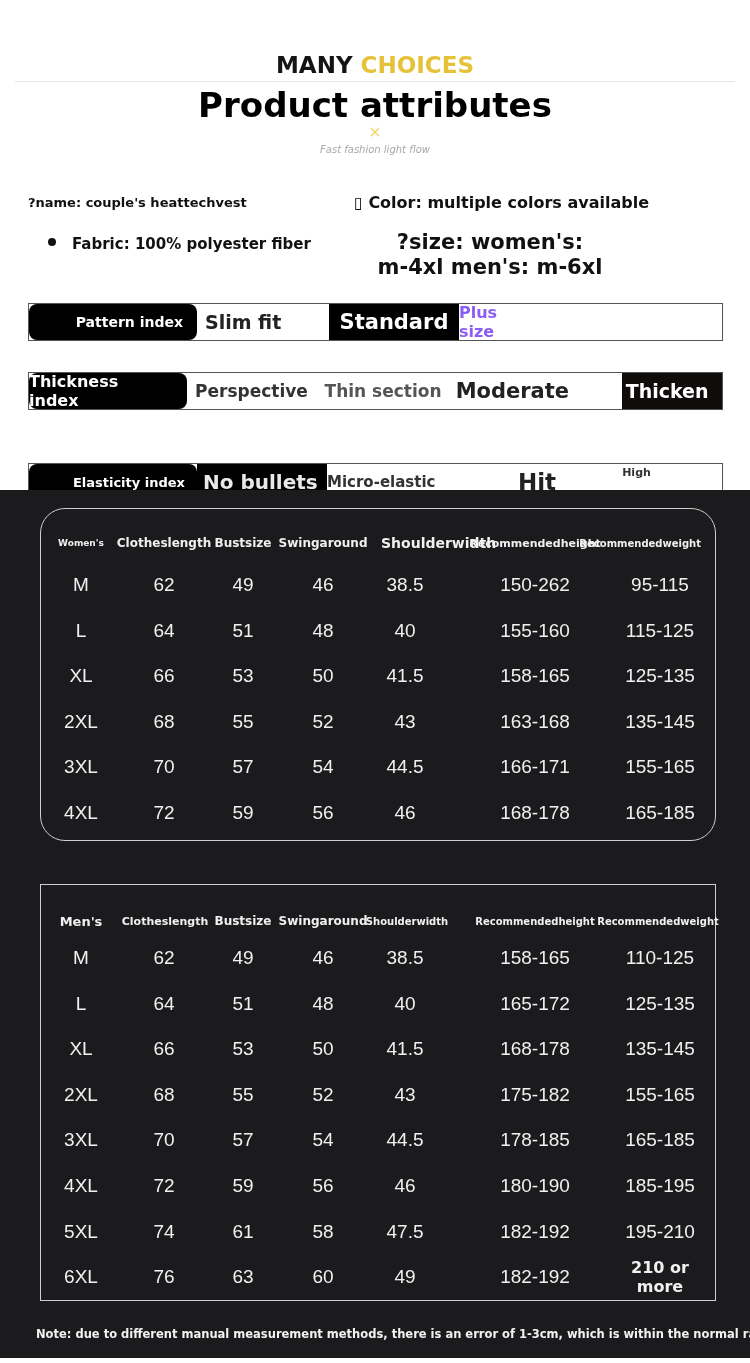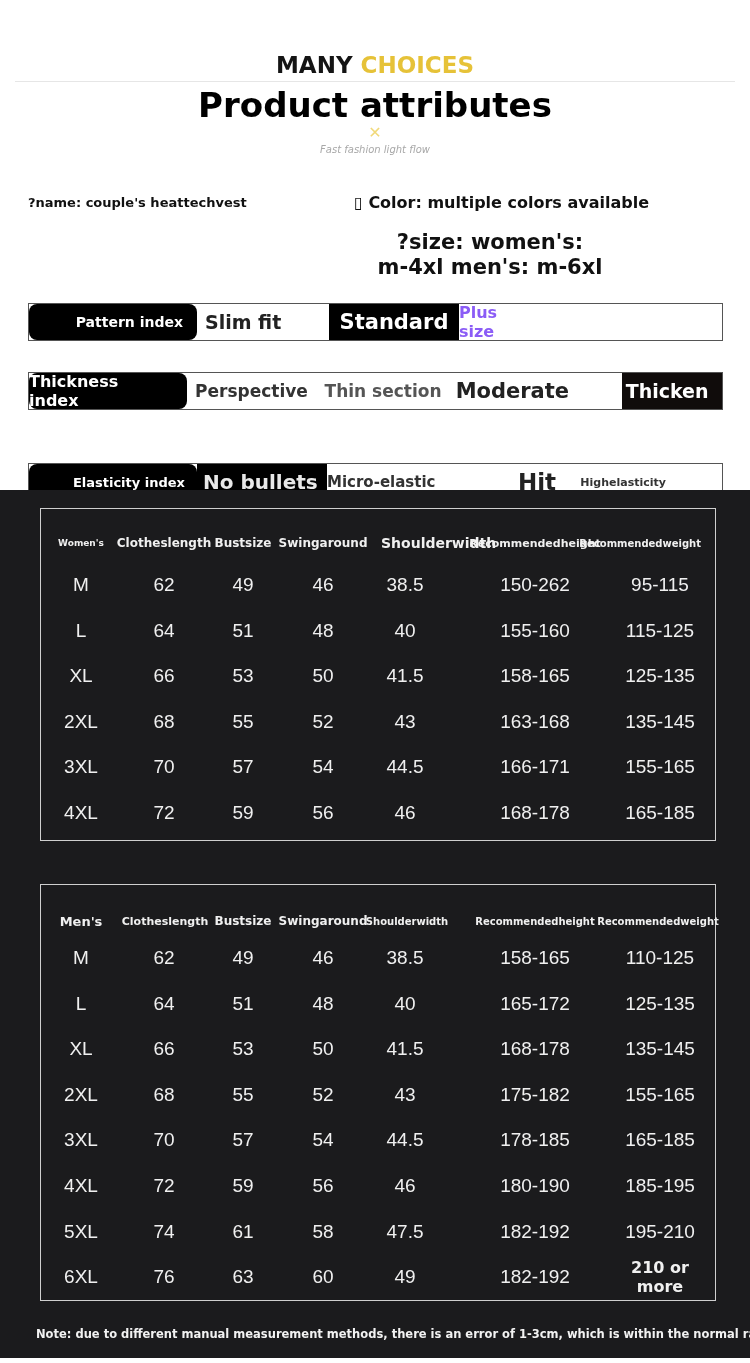--- a/index.html
+++ b/index.html
@@ -30,21 +30,21 @@
   .idx .dark2 { background: #100c0b; color: #fff; }
   .row1 { top: 303px; }
   .row2 { top: 372px; }
   .row3 { top: 440px; margin-top: 23px; }
 
   .dark-sec { position: absolute; left: 0; top: 490px; width: 750px; height: 873px; background: #1b1b1d; }
   .note { position: absolute; left: 36px; top: 1327px; font-size: 11.5px; font-weight: bold; color: #f2f2f2; white-space: nowrap; }
   .white-strip { position: absolute; left: 0; top: 1358px; width: 750px; height: 5px; background: #fff; }
 
   .size-table { position: absolute; left: 40px; width: 676px; border: 1px solid #cfcfcf; background: #1b1b1d; }
-  .t-women { top: 508px; height: 333px; }
+  .t-women { top: 508px; height: 333px; border-radius: 25px; }
   .t-men { top: 884px; height: 417px; }
   .size-table .hdr, .size-table .tr { position: absolute; left: 0; width: 100%; height: 40px; }
   .size-table .c { position: absolute; top: 0; height: 100%; display: flex; align-items: center; justify-content: center; text-align: center; color: #f0f0f0; }
   .size-table .tr .c { font-size: 19px; font-family: "Liberation Sans", sans-serif; }
   .size-table .hdr .c { font-weight: bold; font-size: 12px; line-height: 13px; }
   .c0 { left: 0; width: 80px; }
   .c1 { left: 82px; width: 82px; }
   .c2 { left: 164px; width: 76px; }
   .c3 { left: 242px; width: 80px; }
   .c4 { left: 322px; width: 84px; }
@@ -60,20 +60,23 @@
     <span class="w1">MANY</span>
     <span class="w2">CHOICES</span>
   </div>
   <div class="rule"></div>
   <div class="title">Product attributes</div>
   <div class="xmark">✕</div>
   <div class="subtitle">Fast fashion light flow</div>
 
   <div class="attr a-name">?name: couple's heattechvest</div>
   <div class="attr a-color">▯ Color: multiple colors available</div>
+  <div class="attr a-fabric">
+    <span class="dot"></span><span>Fabric: 100% polyester fiber</span>
+  </div>
   <div class="attr a-size">
     <div>?size: women's:</div>
     <div>m-4xl men's: m-6xl</div>
   </div>
 
   <div class="idx row1">
     <div class="lbl">Pattern index</div>
     <div class="cell" style="width:132px;padding-left:8px;font-size:19px;">Slim fit</div>
     <div class="cell dark" style="width:130px;justify-content:center;font-size:21px;">Standard</div>
     <div class="cell" style="width:78px;justify-content:center;font-size:16px;color:#8b5cf6;">Plus size</div>
@@ -85,21 +88,21 @@
     <div class="cell" style="width:138px;padding-left:8px;font-size:17px;color:#555;">Thin section</div>
     <div class="cell" style="width:142px;justify-content:center;font-size:21px;color:#222;">Moderate</div>
     <div class="cell dark2" style="width:107px;padding-left:4px;font-size:19px;margin-left:43px;">Thicken</div>
   </div>
 
   <div class="idx row3">
     <div class="lbl" style="padding-right:12px;font-size:13px;">Elasticity index</div>
     <div class="cell dark" style="width:130px;padding-left:6px;font-size:20px;color:#e8e8e8;">No bullets</div>
     <div class="cell" style="width:140px;padding-left:0;font-size:15px;color:#333;text-align:right;">Micro-elastic</div>
     <div class="cell" style="width:140px;justify-content:center;font-size:23px;color:#222;">Hit</div>
-    <div class="cell" style="width:85px;justify-content:flex-end;padding-right:26px;font-size:11px;line-height:11px;text-align:center;color:#333;">
+    <div class="cell" style="width:85px;justify-content:flex-end;padding-right:26px;font-size:11px;line-height:11px;text-align:center;color:#333;flex-direction:column;">
         <span>High</span>
         <br>
         <span>elasticity</span>
       </div>
   </div>
 </div>
 
 <div class="dark-sec"></div>
 
 <div class="size-table t-women">

